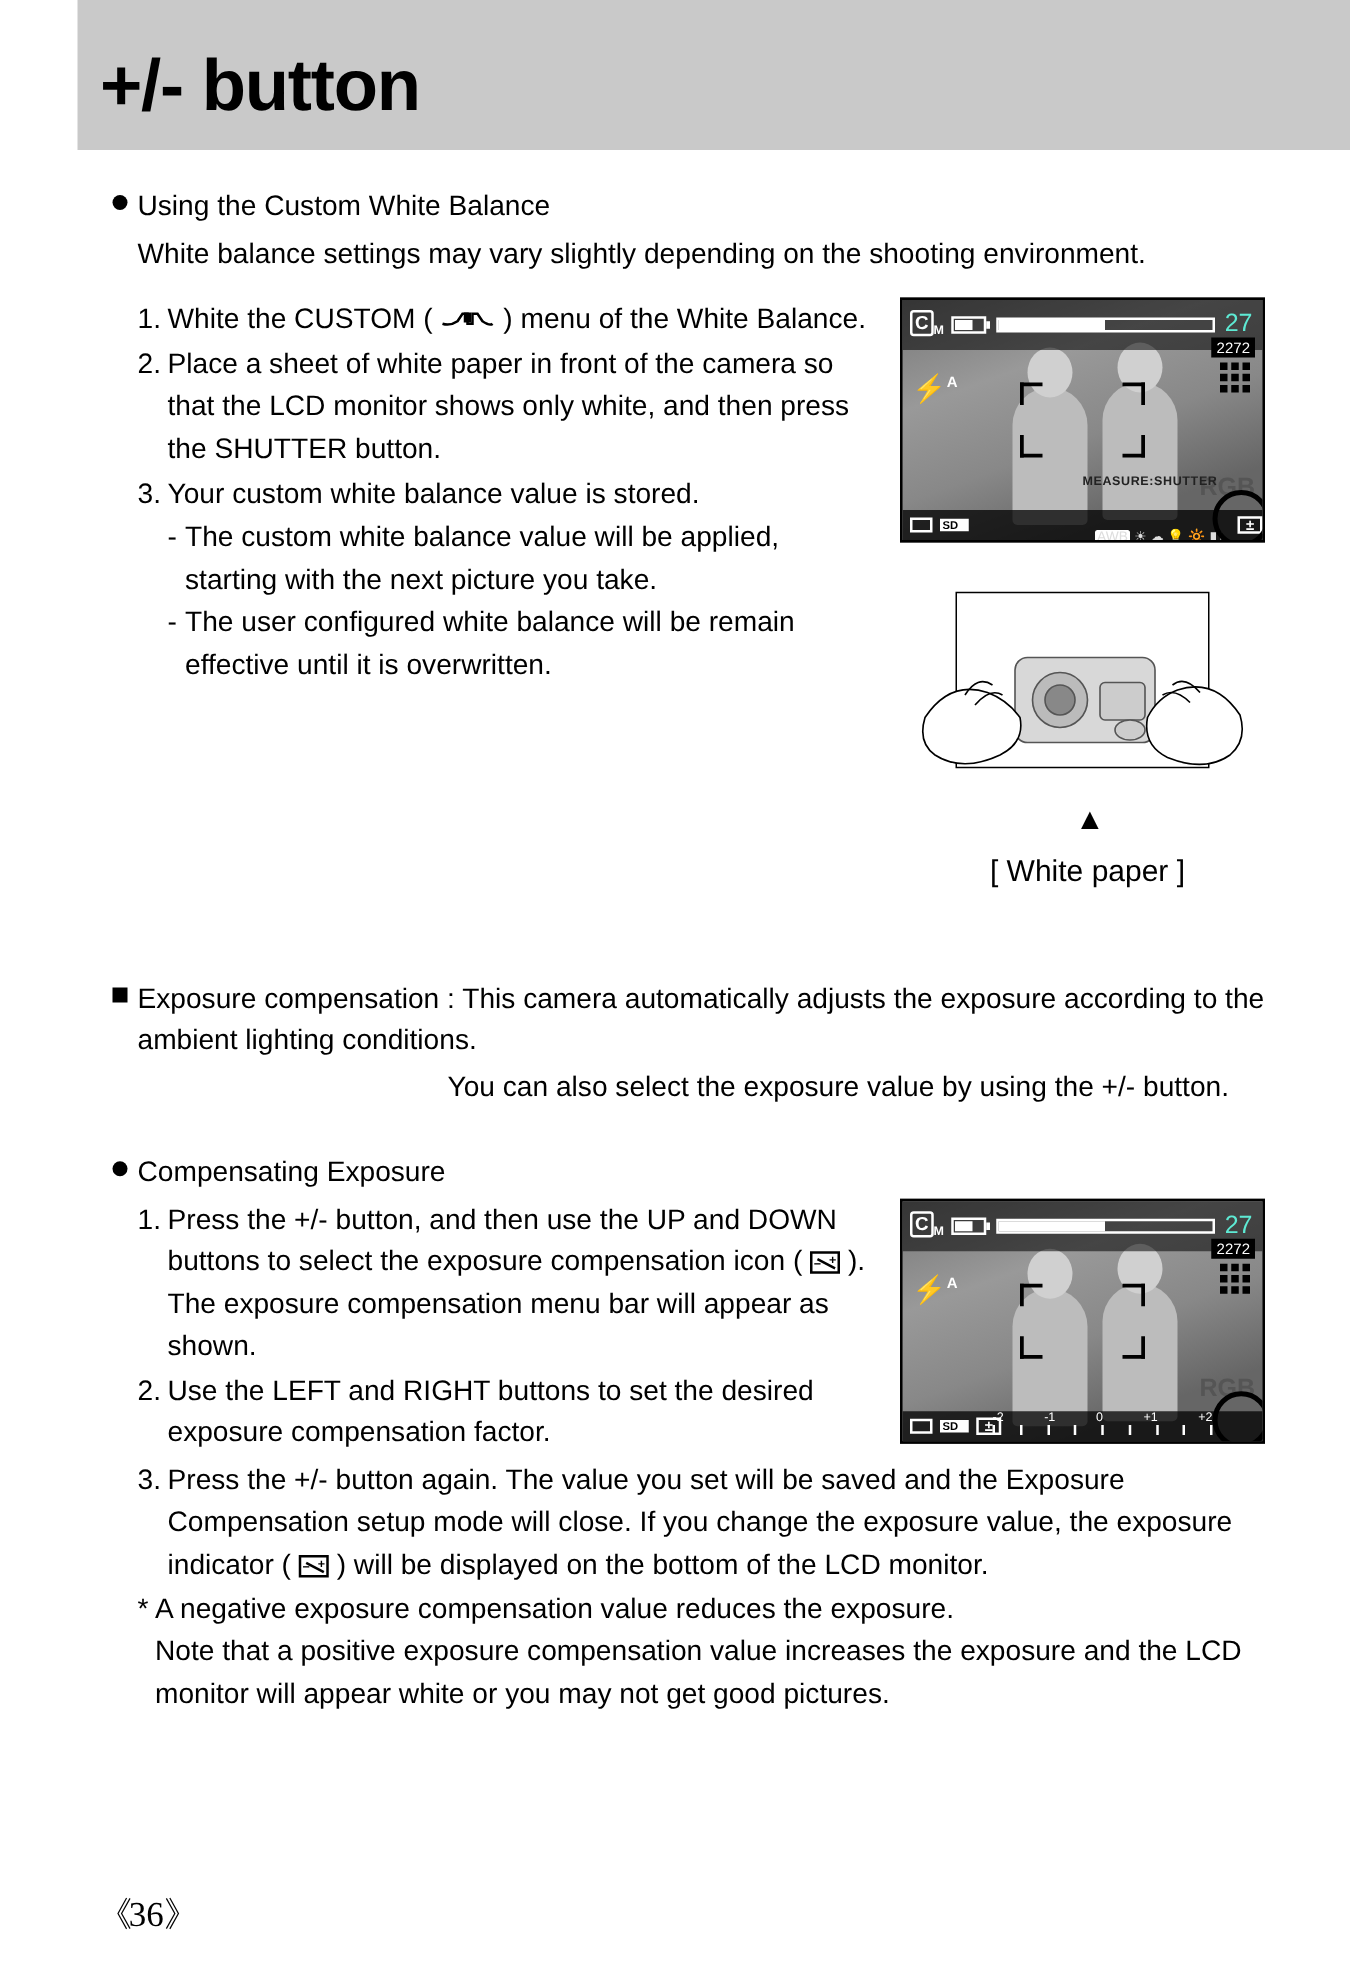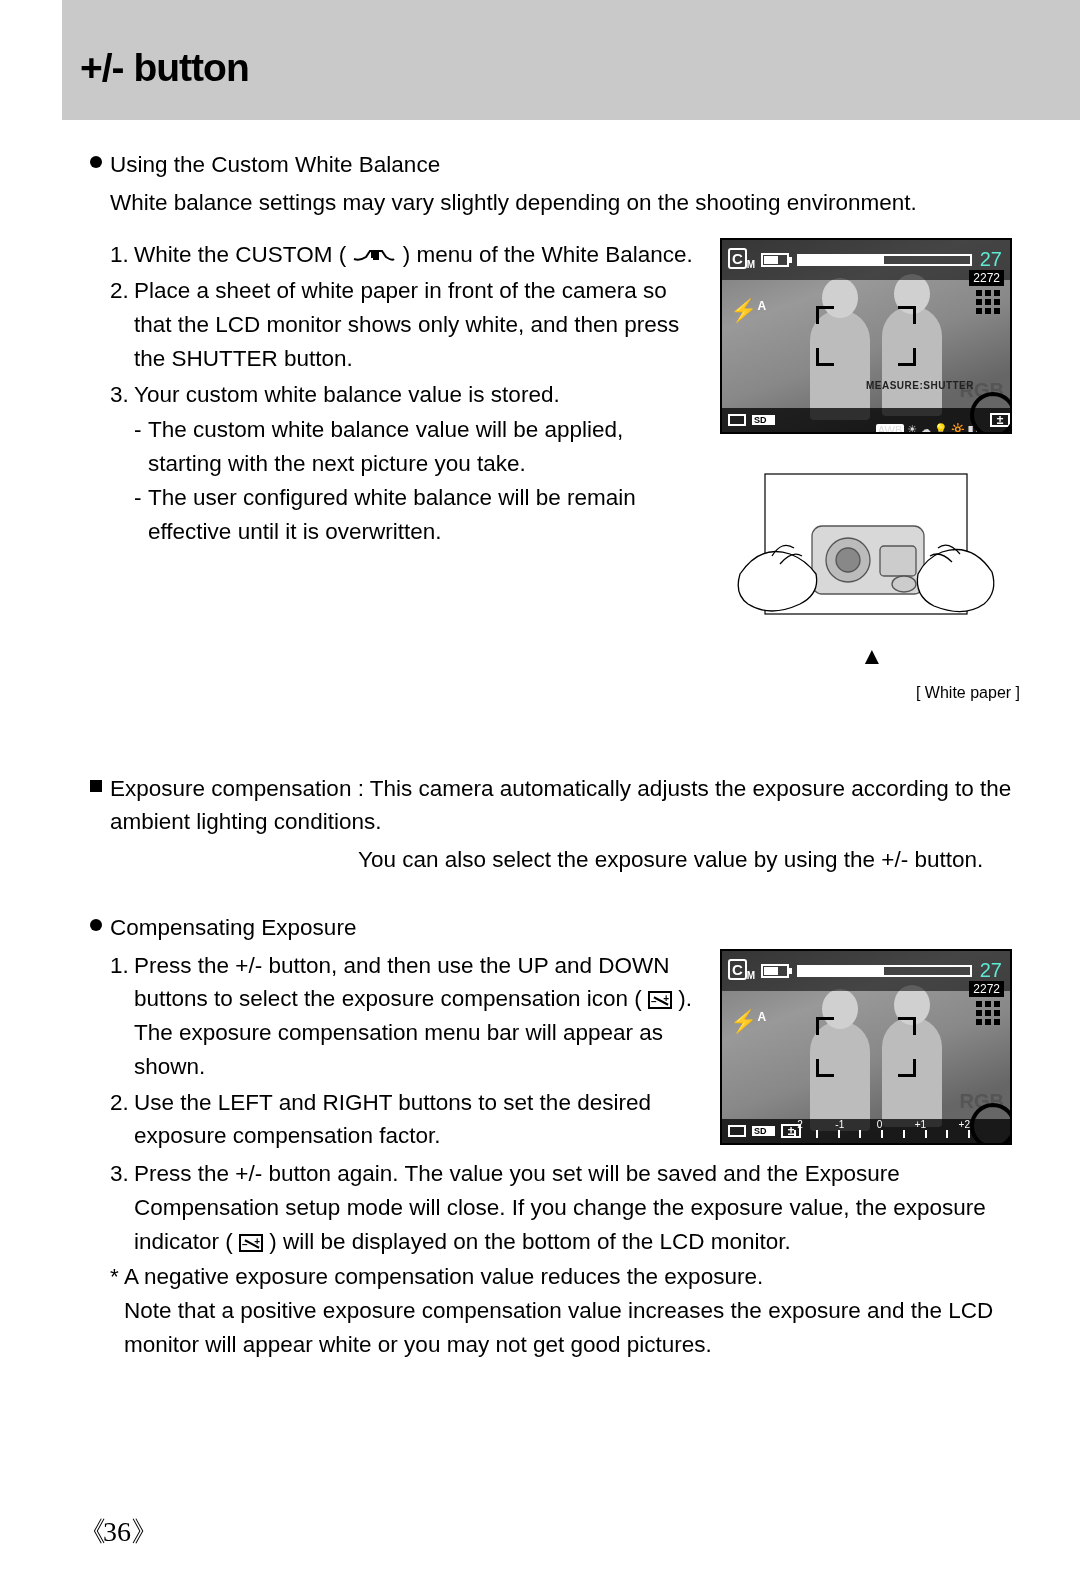--- a/index.html
+++ b/index.html
@@ -14,21 +14,21 @@
   .header-band {
     position: absolute;
     left: 62px; top: 0; right: 0;
     height: 120px;
     background: #c9c9c9;
     display: flex;
     align-items: center;
     padding-left: 18px;
   }
   .header-title {
-    font-size: 39px;
+    font-size: 58px;
     font-weight: bold;
     letter-spacing: -1px;
     margin-top: 16px;
   }
   .content {
     position: absolute;
     left: 90px; right: 60px;
     top: 148px;
   }
   .bullet-row { display: flex; align-items: flex-start; margin-bottom: 4px; }
@@ -104,21 +104,21 @@
   .lcd-ev-tick:last-child{border-right:2px solid #fff;}
   .lcd-ev-labels{position:absolute;left:0;right:0;top:-3px;display:flex;justify-content:space-between;font-size:10px;color:#fff;}
   .lcd-pm-icon{width:20px;height:14px;border:2px solid #fff;display:flex;align-items:center;justify-content:center;color:#fff;font-size:12px;font-weight:bold;margin-left:6px;}
   .lcd-circle-highlight{position:absolute;right:-6px;bottom:-6px;width:46px;height:46px;border:4px solid #000;border-radius:50%;}
 
   .camera-illus {
     width: 292px; height: 190px; margin-top: 20px; position: relative;
   }
   .camera-illus svg { width:100%; height:100%; }
   .arrow-up { position:absolute; left:50%; transform:translateX(-6px); bottom:-26px; font-size:24px; }
-  .caption { text-align:right; font-size:16px; margin-top:40px; }
+  .caption { text-align:center; font-size:24px; margin-top:40px; }
 
   .sect2 { margin-top: 70px; }
   .sect2-indent { margin-left: 268px; }
   .sect3 { margin-top: 34px; }
 
   .ev-icon { display:inline-block; width:24px; height:18px; border:2px solid #000; font-size:14px; text-align:center; line-height:16px; vertical-align:middle; font-weight:bold; position:relative; }
   .ev-icon::before{content:"";position:absolute;left:3px;top:7px;width:16px;height:2px;background:#000;transform:rotate(28deg);}
   .ev-icon::after{content:"+";position:absolute;right:1px;top:-2px;font-size:10px;}
   .ev-icon span{position:absolute;left:1px;bottom:-3px;font-size:10px;}
 

